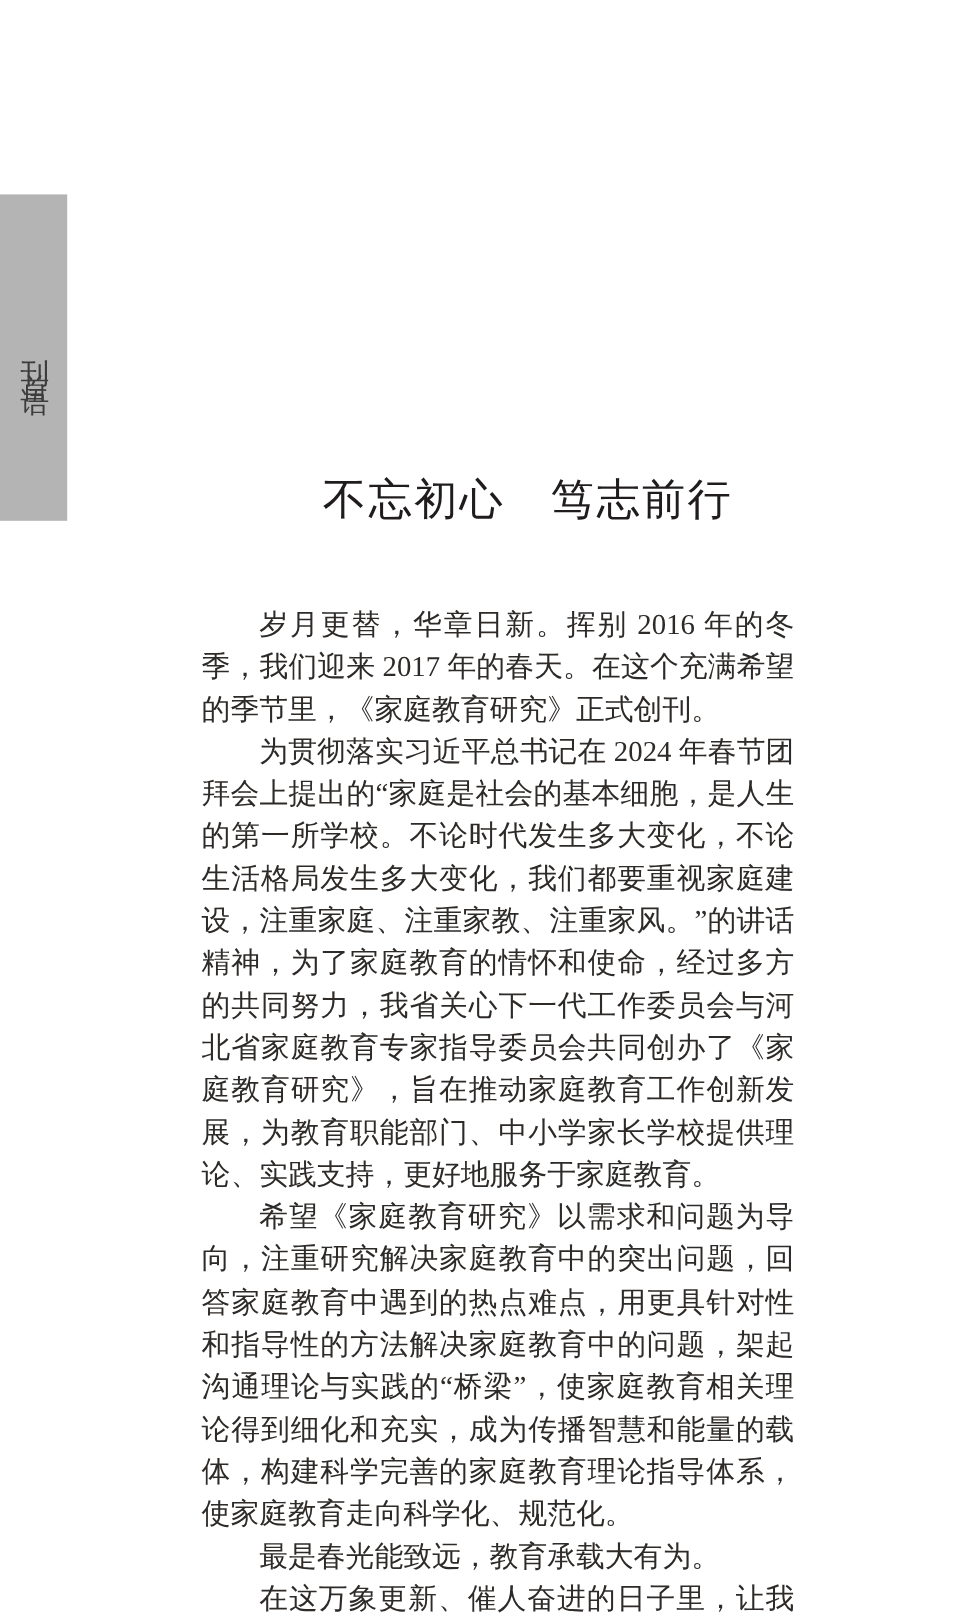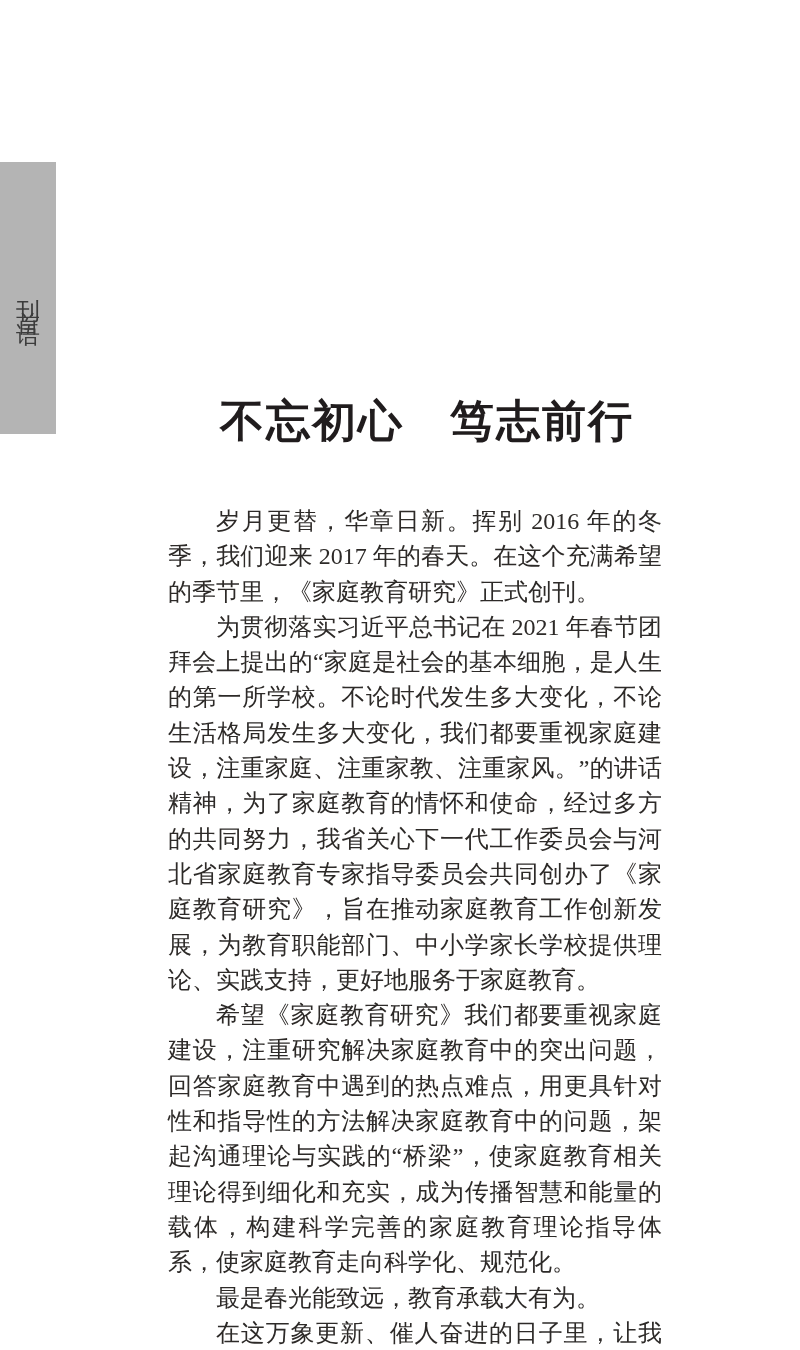--- a/index.html
+++ b/index.html
@@ -33,23 +33,23 @@
     letter-spacing: 12px;
     font-weight: normal;
   }
   .article-title {
     position: absolute;
     left: 170px;
     top: 392px;
     width: 440px;
     padding-left: 50px;
     margin: 0;
-    text-align: left;
-    font-size: 44px;
-    font-weight: bold;
+    text-align: center;
+    font-size: 36px;
+    font-weight: normal;
     letter-spacing: 2px;
     line-height: 1.35;
     white-space: nowrap;
   }
   .article-body {
     position: absolute;
     left: 168px;
     top: 504px;
     width: 494px;
     font-size: 24px;
@@ -68,19 +68,19 @@
 <div class="page">
 
   <div class="side-tab" style="background: rgb(180, 180, 180);">
     <span class="side-tab-text" style="color: rgb(60, 60, 60);">刊首语</span>
   </div>
 
   <h1 class="article-title" style="color: rgb(32, 28, 29);">不忘初心　笃志前行</h1>
 
   <div class="article-body" style="color: rgb(45, 42, 40);">
     <p>岁月更替，华章日新。挥别 2016 年的冬季，我们迎来 2017 年的春天。在这个充满希望的季节里，《家庭教育研究》正式创刊。</p>
-    <p>为贯彻落实习近平总书记在 2021 年春节团拜会上提出的“家庭是社会的基本细胞，是人生的第一所学校。不论时代发生多大变化，不论生活格局发生多大变化，我们都要重视家庭建设，注重家庭、注重家教、注重家风。”的讲话精神，为了家庭教育的情怀和使命，经过多方的共同努力，我省关心下一代工作委员会与河北省家庭教育专家指导委员会共同创办了《家庭教育研究》，旨在推动家庭教育工作创新发展，为教育职能部门、中小学家长学校提供理论、实践支持，更好地服务于家庭教育。</p>
-    <p>希望《家庭教育研究》我们都要重视家庭建设，注重研究解决家庭教育中的突出问题，回答家庭教育中遇到的热点难点，用更具针对性和指导性的方法解决家庭教育中的问题，架起沟通理论与实践的“桥梁”，使家庭教育相关理论得到细化和充实，成为传播智慧和能量的载体，构建科学完善的家庭教育理论指导体系，使家庭教育走向科学化、规范化。</p>
+    <p>为贯彻落实习近平总书记在 2024 年春节团拜会上提出的“家庭是社会的基本细胞，是人生的第一所学校。不论时代发生多大变化，不论生活格局发生多大变化，我们都要重视家庭建设，注重家庭、注重家教、注重家风。”的讲话精神，为了家庭教育的情怀和使命，经过多方的共同努力，我省关心下一代工作委员会与河北省家庭教育专家指导委员会共同创办了《家庭教育研究》，旨在推动家庭教育工作创新发展，为教育职能部门、中小学家长学校提供理论、实践支持，更好地服务于家庭教育。</p>
+    <p>希望《家庭教育研究》以需求和问题为导向，注重研究解决家庭教育中的突出问题，回答家庭教育中遇到的热点难点，用更具针对性和指导性的方法解决家庭教育中的问题，架起沟通理论与实践的“桥梁”，使家庭教育相关理论得到细化和充实，成为传播智慧和能量的载体，构建科学完善的家庭教育理论指导体系，使家庭教育走向科学化、规范化。</p>
     <p>最是春光能致远，教育承载大有为。</p>
     <p>在这万象更新、催人奋进的日子里，让我们站在中国家庭教育发展的最前沿，引领家庭教育的理论，传播家庭教育的智慧，承载中华民族和未来发展的希望，吹响嘹亮的号角，迈开坚定的步伐，让《家庭教育研究》载入推动中国家庭教育未来繁荣发展的辉煌史册！</p>
   </div>
 
 </div>
 
 </body></html>

